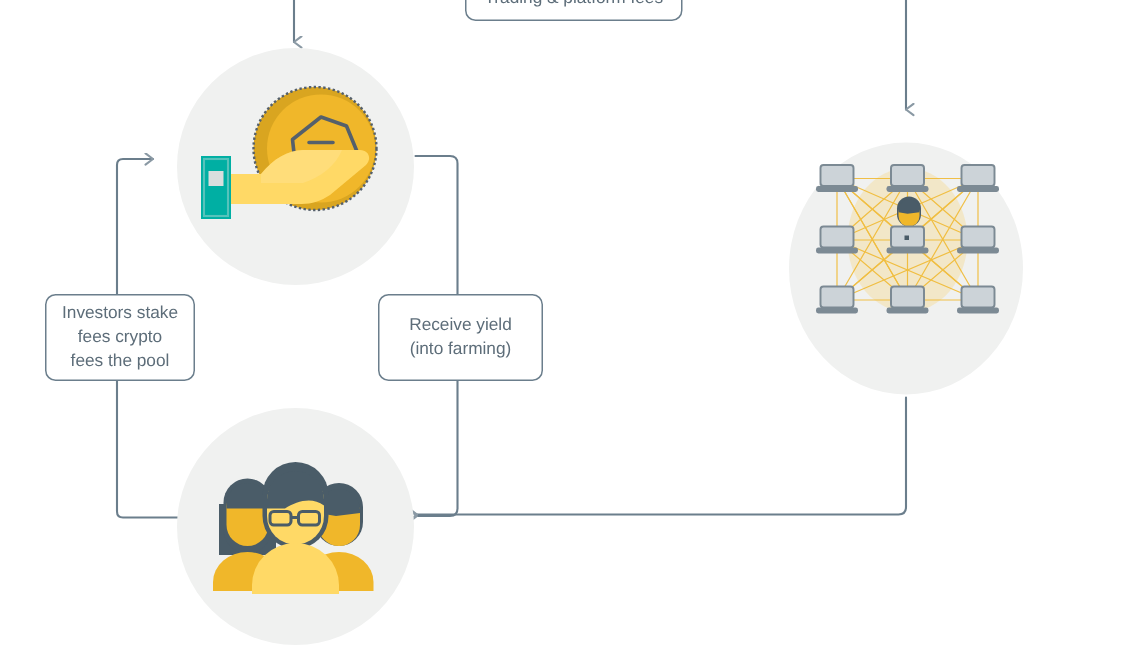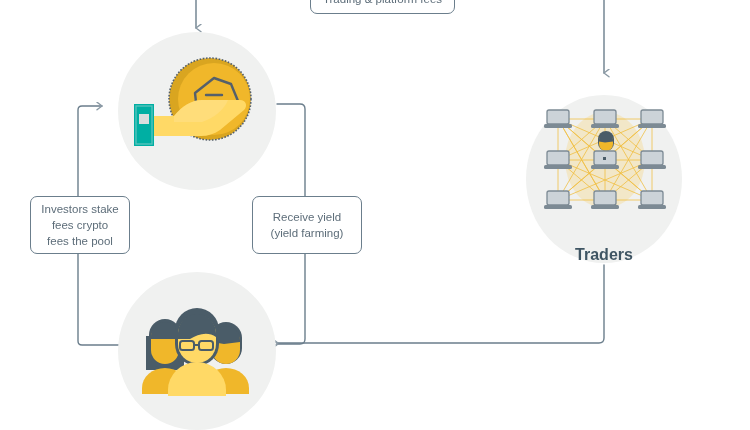--- a/index.html
+++ b/index.html
@@ -203,32 +203,29 @@
       </g>
 
       <g transform="translate(47,41)">
         <rect x="3" y="5" width="22" height="14" rx="2" fill="#ccd3d8" stroke="#7c8a94" stroke-width="1.3"></rect>
         <rect x="12" y="11" width="3" height="3" fill="#4a5c68"></rect>
         <rect x="0" y="19" width="28" height="4" rx="1.6" fill="#7c8a94"></rect>
       </g>
     </svg>
   </div>
 
-  <div class="node-caption" style="left:524px; top:246px;">
-    <span>Traders</span>
-  </div>
 
   <div class="label-box" style="left:310px; top:-16px; width:145px; height:30px;">
     <div>Trading &amp; platform fees</div>
   </div>
 
   <div class="label-box" style="left:30px; top:196px; width:100px; height:58px;">
     <div>Investors stake</div>
     <div>fees crypto</div>
     <div>fees the pool</div>
   </div>
 
   <div class="label-box" style="left:252px; top:196px; width:110px; height:58px;">
     <div>Receive yield</div>
-    <div>(yield farming)</div>
+    <div>(into farming)</div>
   </div>
 
 </div>
 
 </body></html>

